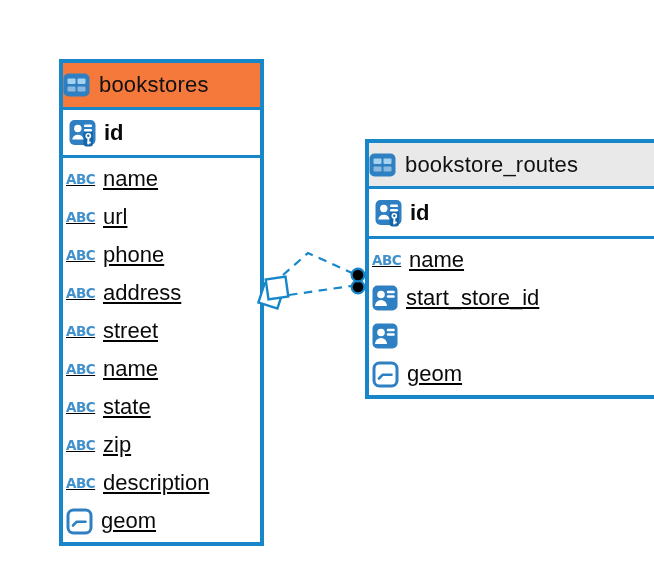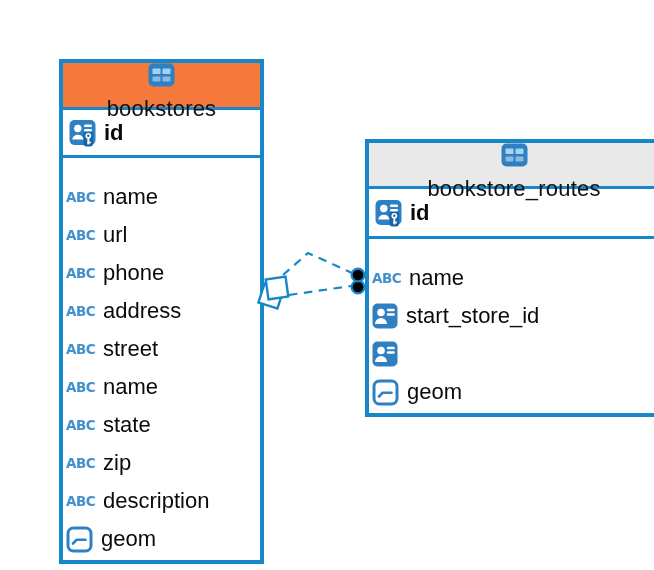--- a/index.html
+++ b/index.html
@@ -18,34 +18,33 @@
   }
   .entity.bookstores{left:59px;top:59px;width:205px;}
   .entity.routes{left:365px;top:139px;width:298px;}
   .t-header{
     display:flex;align-items:center;
     gap:9px;padding-left:0;
     border-bottom:3px solid #1787C9;
     font-size:22px;color:#111;
     letter-spacing:.2px;
     white-space:nowrap;
-    flex-direction:column;
   }
   .bookstores .t-header{height:44px;background:#F5793B;}
   .routes .t-header{height:43px;background:#E9E9E9;}
   .t-pk-row{
     display:flex;align-items:center;
     gap:8px;padding-left:6px;
     border-bottom:3px solid #1787C9;
     font-size:22px;font-weight:700;color:#0a0a0a;
     background:#fff;
   }
   .bookstores .t-pk-row{height:45px;}
   .routes .t-pk-row{height:47px;}
-  .t-cols{padding:20px 0 2px 0;background:#fff;}
+  .t-cols{padding:2px 0 2px 0;background:#fff;text-decoration:underline;}
   .t-row{
     display:flex;align-items:center;
     gap:8px;padding-left:3px;
     height:38px;
     font-size:22px;color:#0a0a0a;
     white-space:nowrap;
   }
   .abc-icon{
     flex:0 0 auto;
     width:29px;

